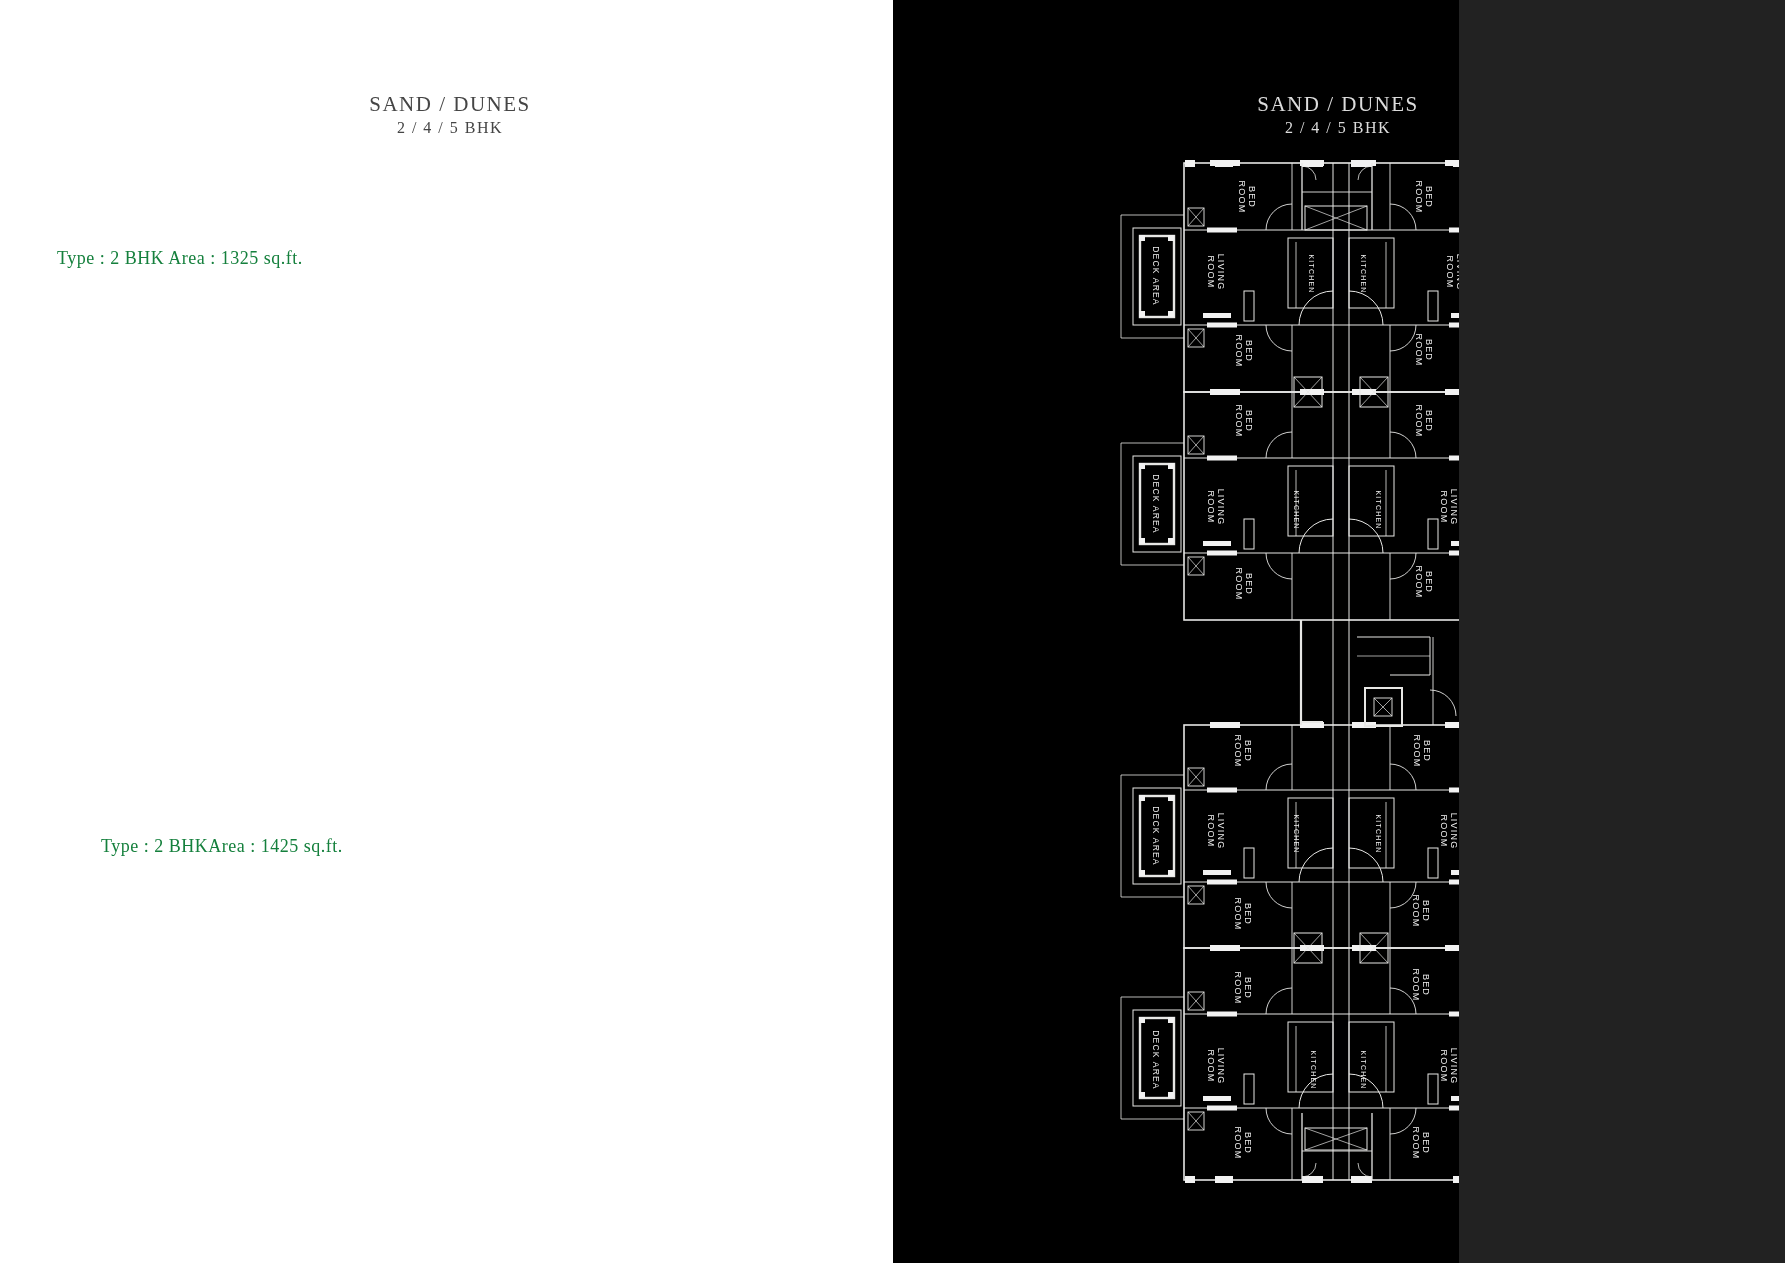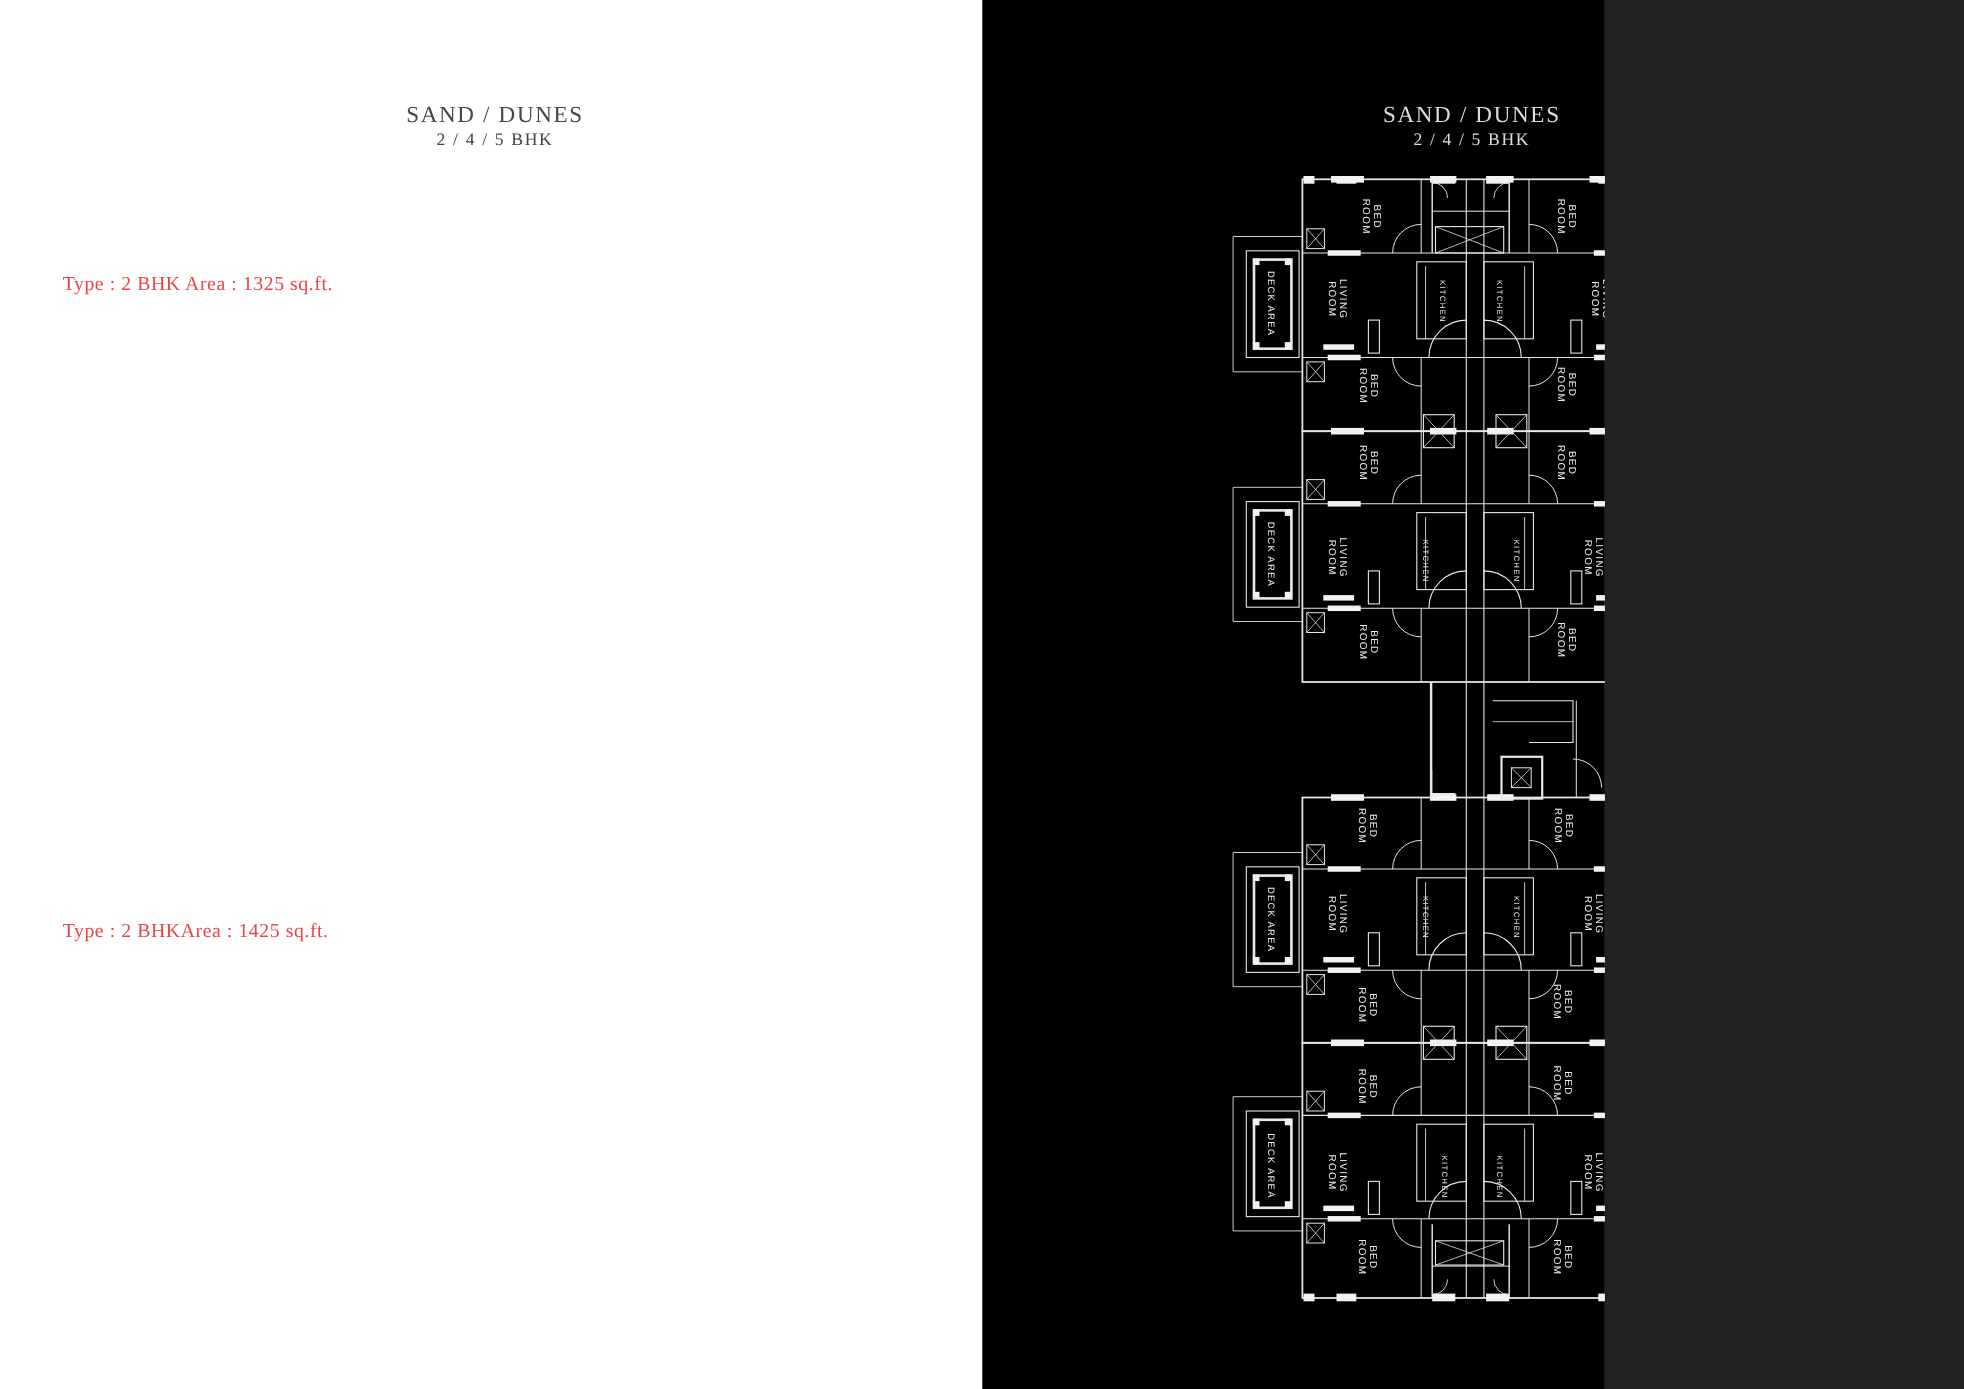--- a/index.html
+++ b/index.html
@@ -5,23 +5,23 @@
   html,body{margin:0;padding:0;background:#222;}
   .page{position:relative;width:1459px;height:1263px;overflow:hidden;background:#ffffff;
         font-family:"Liberation Serif", serif;}
   .left-panel{position:absolute;left:0;top:0;width:893px;height:1263px;background:#ffffff;}
   .right-panel{position:absolute;left:893px;top:0;width:892px;height:1263px;background:#000000;}
   .title-block{position:absolute;text-align:center;letter-spacing:1.5px;}
   .title-line1{font-size:21px;line-height:24px;}
   .title-line2{font-size:16px;line-height:23px;}
   .left-title{left:250px;top:92px;width:400px;color:#454545;}
   .right-title{left:245px;top:92px;width:400px;color:#dcdcdc;}
-  .type-label{position:absolute;left:57px;font-size:18px;color:#ef4444;letter-spacing:0.5px;}
+  .type-label{position:absolute;left:57px;font-size:18px;color:#15803d;letter-spacing:0.5px;}
   .type-1{top:248px;}
-  .type-2{top:836px;}
+  .type-2{top:836px;margin-left:44px;}
   .plan-svg{position:absolute;left:0;top:0;width:892px;height:1263px;}
 </style>
 </head>
 <body>
 
 <div class="page">
 
   <div class="left-panel">
     <div class="title-block left-title">
       <div class="title-line1">SAND / DUNES</div>

